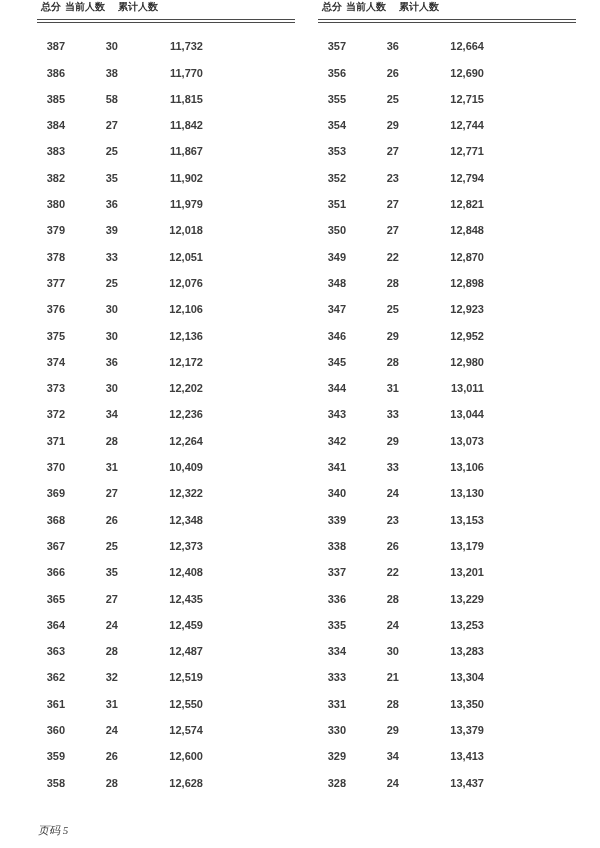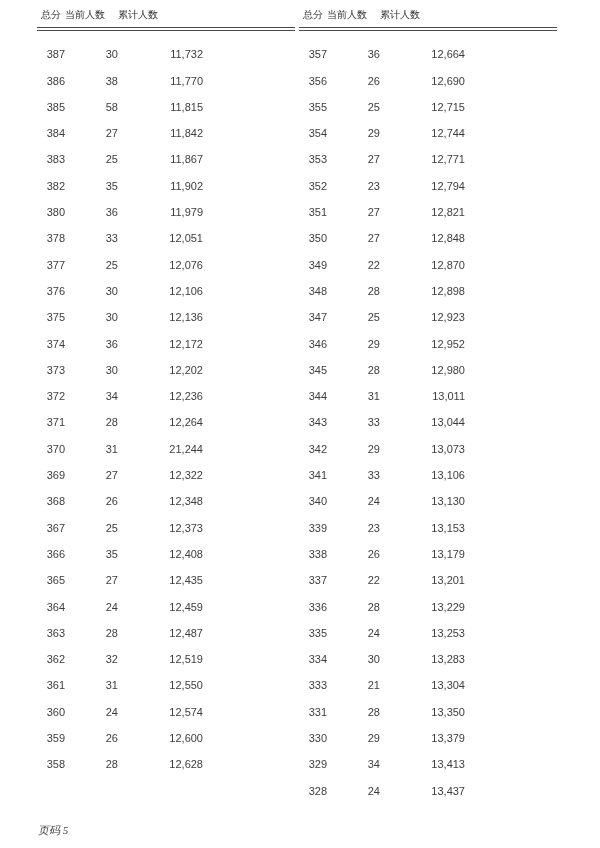--- a/index.html
+++ b/index.html
@@ -11,22 +11,22 @@
   .page {
     position: relative;
     width: 600px;
     height: 848px;
     background: #ffffff;
     overflow: hidden;
   }
   .tables {
     display: flex;
     padding-left: 37px;
-    padding-top: 8px;
-    gap: 4px;
+    gap: 23px;
+    font-weight: bold;
   }
   .score-table {
     width: 258px;
   }
   .thead {
     display: flex;
     height: 14px;
     line-height: 14px;
     margin-bottom: 5px;
     font-size: 10px;
@@ -108,20 +108,25 @@
             <span class="c c1">382</span>
             <span class="c c2">35</span>
             <span class="c c3">11,902</span>
           </div>
           <div class="row">
             <span class="c c1">380</span>
             <span class="c c2">36</span>
             <span class="c c3">11,979</span>
           </div>
           <div class="row">
+            <span class="c c1">379</span>
+            <span class="c c2">39</span>
+            <span class="c c3">12,018</span>
+          </div>
+          <div class="row">
             <span class="c c1">378</span>
             <span class="c c2">33</span>
             <span class="c c3">12,051</span>
           </div>
           <div class="row">
             <span class="c c1">377</span>
             <span class="c c2">25</span>
             <span class="c c3">12,076</span>
           </div>
           <div class="row">
@@ -150,21 +155,21 @@
             <span class="c c3">12,236</span>
           </div>
           <div class="row">
             <span class="c c1">371</span>
             <span class="c c2">28</span>
             <span class="c c3">12,264</span>
           </div>
           <div class="row">
             <span class="c c1">370</span>
             <span class="c c2">31</span>
-            <span class="c c3">21,244</span>
+            <span class="c c3">10,409</span>
           </div>
           <div class="row">
             <span class="c c1">369</span>
             <span class="c c2">27</span>
             <span class="c c3">12,322</span>
           </div>
           <div class="row">
             <span class="c c1">368</span>
             <span class="c c2">26</span>
             <span class="c c3">12,348</span>

